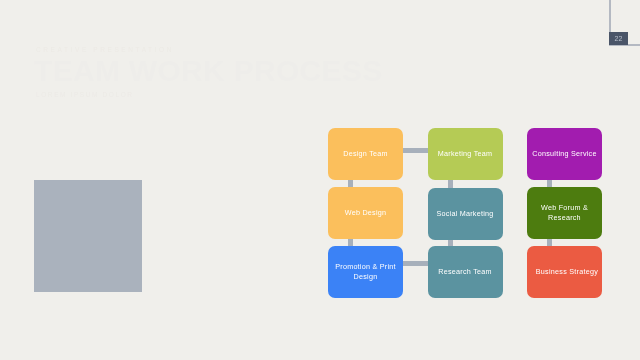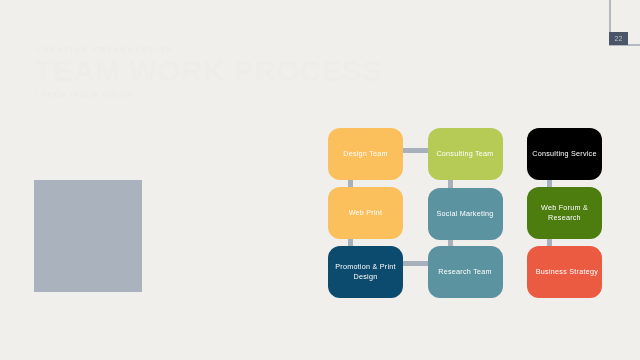--- a/index.html
+++ b/index.html
@@ -105,21 +105,21 @@
   .diagram {
     position: absolute;
     left: 328px;
     top: 128px;
     width: 282px;
     height: 167px;
   }
 
   .node {
     position: absolute;
-    border-radius: 12px;
+    border-radius: 7px;
     color: #ffffff;
     font-size: 7.2px;
     letter-spacing: 0.25px;
     display: flex;
     align-items: center;
     justify-content: center;
     text-align: center;
     line-height: 1.35;
     padding: 0 4px;
     box-sizing: border-box;
@@ -157,35 +157,35 @@
       <div class="connector" style="left: 120px; top: 52px; width: 5px; height: 13px;"></div>
       <div class="connector" style="left: 120px; top: 111px; width: 5px; height: 13px;"></div>
       <div class="connector" style="left: 219px; top: 52px; width: 5px; height: 13px;"></div>
       <div class="connector" style="left: 219px; top: 111px; width: 5px; height: 13px;"></div>
       <div class="connector" style="left: 75px; top: 20px; width: 32px; height: 5px;"></div>
       <div class="connector" style="left: 75px; top: 133px; width: 32px; height: 5px;"></div>
       <div class="node" style="left: 0px; top: 0px; width: 75px; height: 52px; background: rgb(251, 191, 92);">
         <span>Design Team</span>
       </div>
       <div class="node" style="left: 99.5px; top: 0px; width: 75px; height: 52px; background: rgb(181, 203, 85);">
-        <span>Consulting Team</span>
+        <span>Marketing Team</span>
       </div>
-      <div class="node" style="left: 199px; top: 0px; width: 75px; height: 52px; background: #000000;">
+      <div class="node" style="left: 199px; top: 0px; width: 75px; height: 52px; background: #a21caf;">
         <span>Consulting Service</span>
       </div>
       <div class="node" style="left: 0px; top: 59px; width: 75px; height: 52px; background: rgb(251, 191, 92);">
-        <span>Web Print</span>
+        <span>Web Design</span>
       </div>
       <div class="node" style="left: 99.5px; top: 60px; width: 75px; height: 52px; background: rgb(91, 147, 160);">
         <span>Social Marketing</span>
       </div>
       <div class="node" style="left: 199px; top: 59px; width: 75px; height: 52px; background: #4d7c0f;">
         <span>Web Forum &amp; Research</span>
       </div>
-      <div class="node" style="left: 0px; top: 118px; width: 75px; height: 52px; background: #0c4a6e;">
+      <div class="node" style="left: 0px; top: 118px; width: 75px; height: 52px; background: #3b82f6;">
         <span>Promotion &amp; Print Design</span>
       </div>
       <div class="node" style="left: 99.5px; top: 118px; width: 75px; height: 52px; background: rgb(91, 147, 160);">
         <span>Research Team</span>
       </div>
       <div class="node" style="left: 199px; top: 118px; width: 75px; height: 52px; background: rgb(235, 91, 66); justify-content: flex-end;">
         <span>Business Strategy</span>
       </div>
     </div>
 

